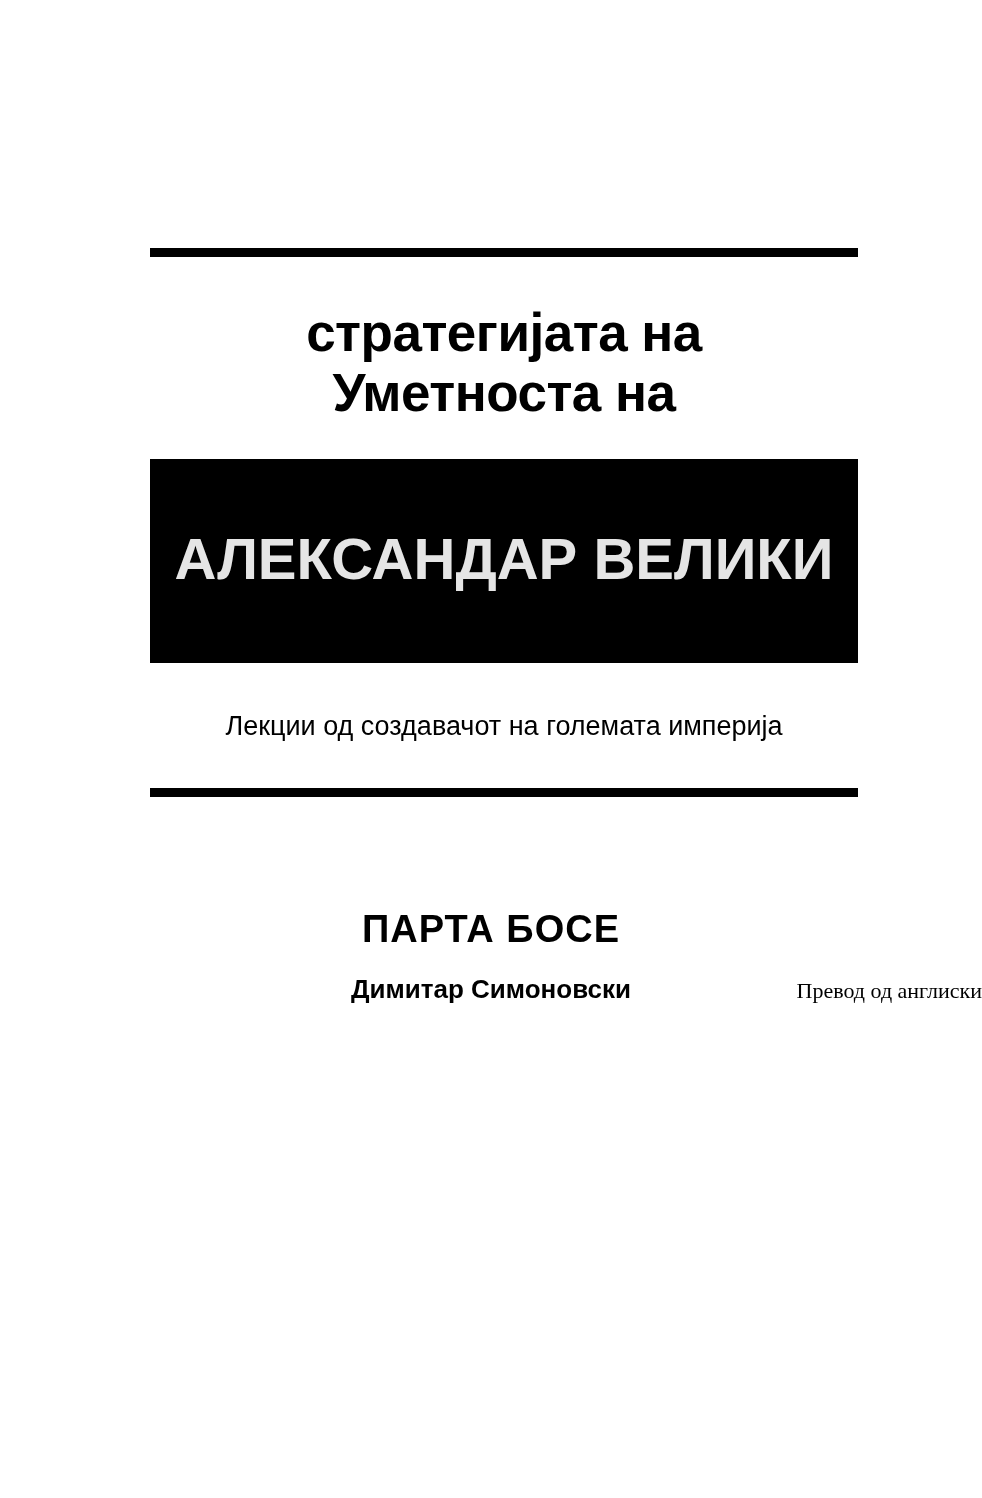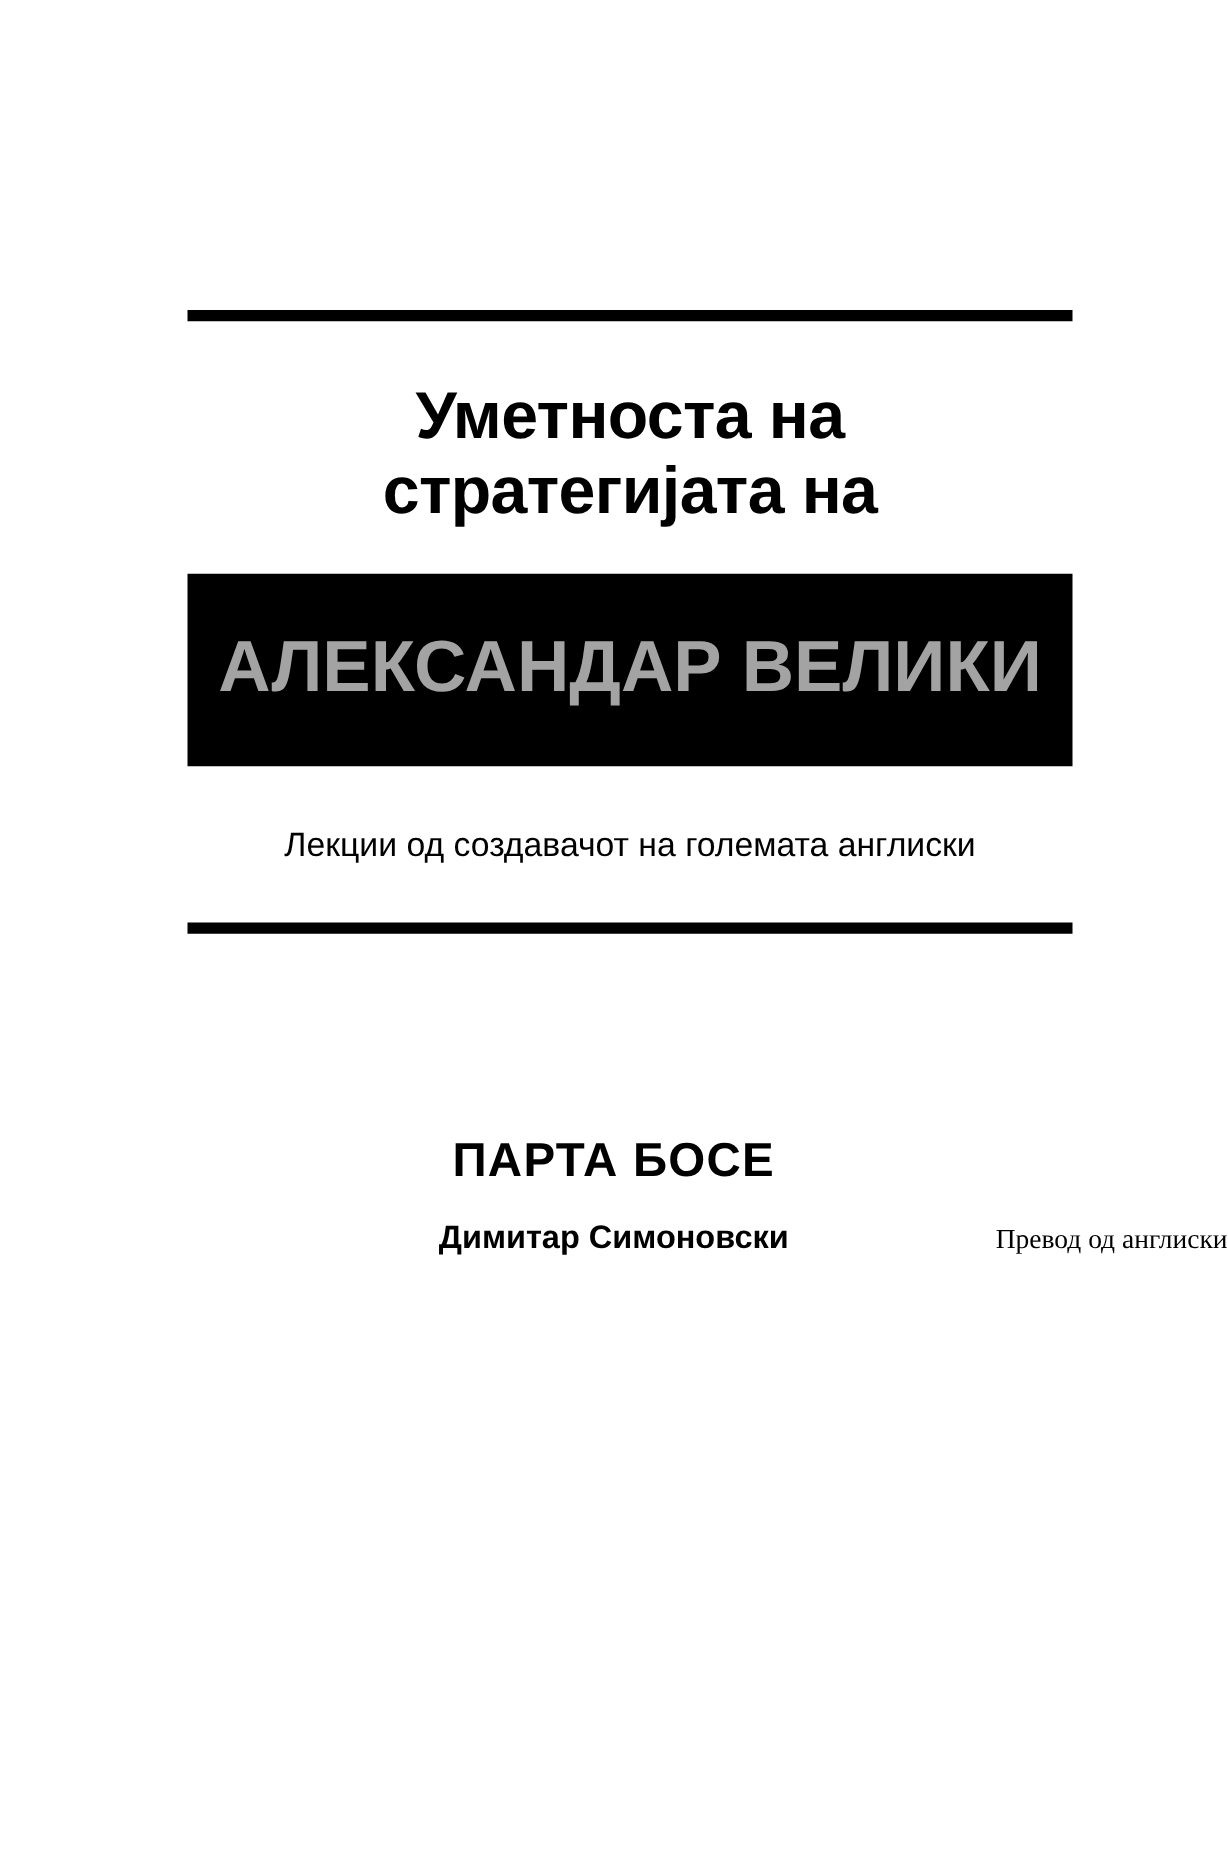--- a/index.html
+++ b/index.html
@@ -47,22 +47,22 @@
     letter-spacing: -0.5px;
     margin: 46px 0 0 0;
     padding: 0 10px;
   }
   .title-line {
     display: block;
   }
   .banner {
     margin-top: 36px;
     background: #000000;
-    color: #a3a3a3;
-    height: 154px;
+    color: #e5e5e5;
+    height: 204px;
     display: flex;
     align-items: center;
     justify-content: center;
   }
   .banner-text {
     font-weight: bold;
     font-size: 58px;
     letter-spacing: 0px;
     text-align: center;
     line-height: 1;
@@ -108,29 +108,29 @@
 </head>
 <body>
 
 <div class="page">
 
   <div class="title-block">
 
     <div class="rule"></div>
 
     <h1 class="main-title">
+      <span class="title-line">стратегијата на</span>
       <span class="title-line">Уметноста на</span>
-      <span class="title-line">стратегијата на</span>
     </h1>
 
     <div class="banner">
       <div class="banner-text">АЛЕКСАНДАР ВЕЛИКИ</div>
     </div>
 
-    <div class="subtitle">Лекции од создавачот на големата англиски</div>
+    <div class="subtitle">Лекции од создавачот на големата империја</div>
 
     <div class="rule-bottom"></div>
 
   </div>
 
   <div class="author">ПАРТА БОСЕ</div>
 
   <div class="translation-label">Превод од англиски</div>
 
   <div class="translator">Димитар Симоновски</div>

